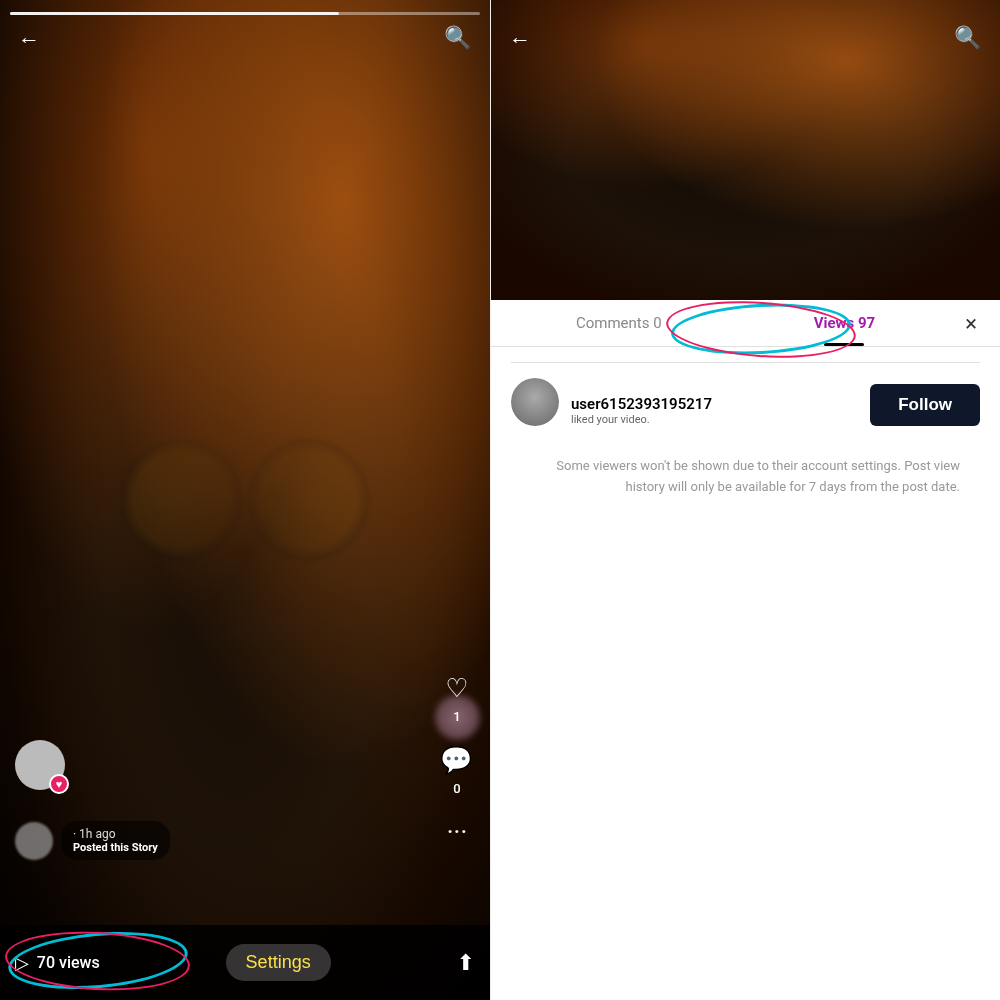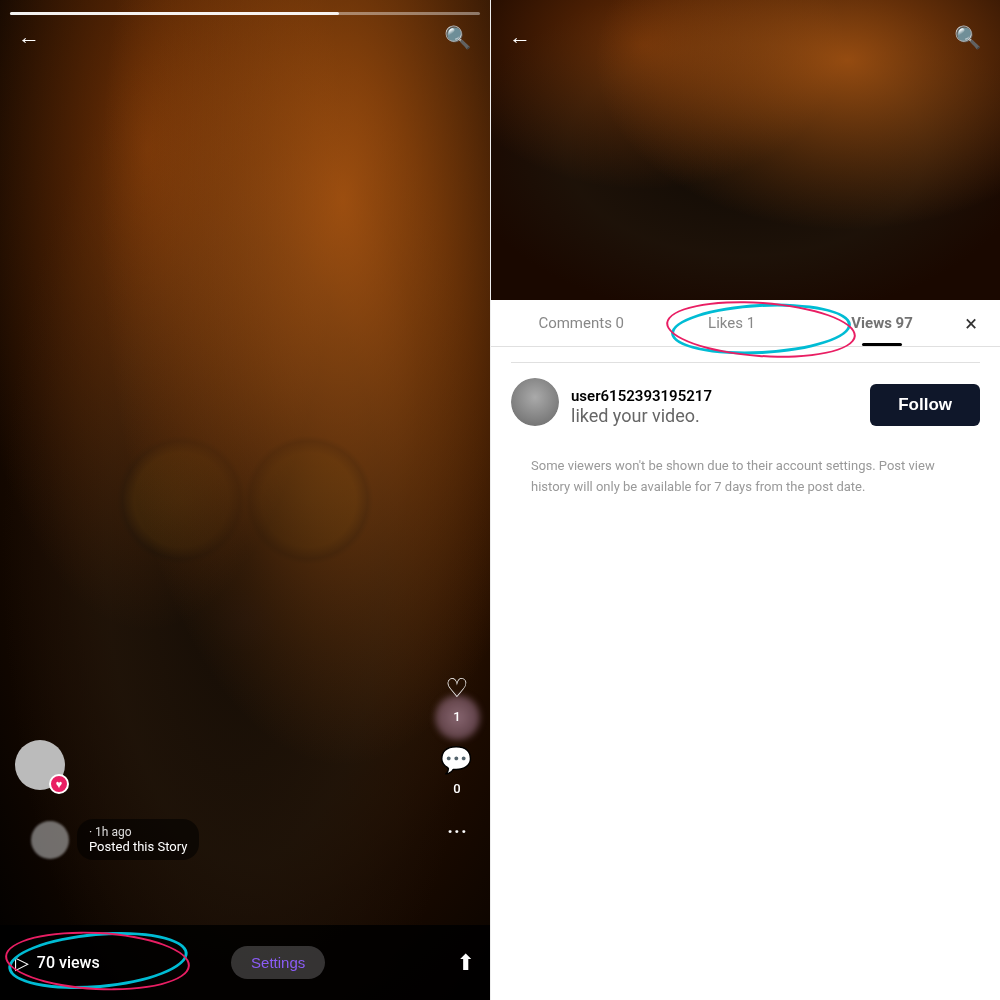--- a/index.html
+++ b/index.html
@@ -81,21 +81,21 @@
     .nav-icon {
       color: #fff;
       font-size: 22px;
       cursor: pointer;
     }
 
     
     .user-info-overlay {
       position: absolute;
       bottom: 140px;
-      left: 31px;
+      left: 15px;
       display: flex;
       align-items: center;
       gap: 8px;
       z-index: 10;
     }
     .user-avatar-small {
       width: 38px; height: 38px;
       border-radius: 50%;
       background: rgba(180,180,180,0.6);
       display: flex; align-items: center; justify-content: center;
@@ -106,22 +106,22 @@
       border-radius: 16px;
       padding: 6px 12px;
       color: #fff;
       font-size: 13px;
     }
     .user-info-text .time {
       color: rgba(255,255,255,0.85);
       font-size: 12px;
     }
     .user-info-text .story-label {
-      font-weight: 400;
-      font-size: 13px;
+      font-weight: 700;
+      font-size: 11px;
     }
 
     
     .right-actions {
       position: absolute;
       right: 15px;
       bottom: 150px;
       display: flex;
       flex-direction: column;
       align-items: center;
@@ -200,25 +200,25 @@
       color: #fff;
       font-size: 16px;
       font-weight: 500;
     }
     .play-icon {
       font-size: 18px;
       color: #fff;
     }
     .settings-btn {
       background: rgba(255,255,255,0.2);
-      color: #8b5cf6;
+      color: #fde047;
       border: none;
       border-radius: 20px;
       padding: 8px 20px;
-      font-size: 15px;
+      font-size: 18px;
       cursor: pointer;
     }
     .share-icon {
       color: #fff;
       font-size: 22px;
       cursor: pointer;
     }
 
     
     .ellipse-views {
@@ -297,21 +297,21 @@
     .tab-item {
       padding: 14px 10px;
       font-size: 15px;
       color: #888;
       cursor: pointer;
       position: relative;
       flex: 1;
       text-align: center;
     }
     .tab-item.active {
-      color: #737373;
+      color: #a21caf;
       font-weight: 700;
     }
     .tab-item.active::after {
       content: '';
       position: absolute;
       bottom: 0; left: 50%;
       transform: translateX(-50%);
       width: 40px; height: 3px;
       background: #000;
       border-radius: 2px;
@@ -377,37 +377,37 @@
     }
     .viewer-info {
       flex: 1;
     }
     .viewer-username {
       font-size: 15px;
       font-weight: 600;
       color: #000;
     }
     .viewer-action {
-      font-size: 18px;
+      font-size: 11px;
       color: #666;
     }
     .follow-btn {
       background: #0f172a;
       color: #fff;
       border: none;
       border-radius: 6px;
       padding: 11px 28px;
       font-size: 17px;
       font-weight: 600;
       cursor: pointer;
     }
 
     
     .privacy-notice {
-      text-align: left;
+      text-align: right;
       color: #999;
       font-size: 13px;
       line-height: 1.6;
       padding: 10px 20px;
       margin-top: 10px;
     }
 
     
     .separator {
       height: 1px;
@@ -478,21 +478,20 @@
   <div class="right-cat-image">
     <div class="right-top-nav">
       <span class="nav-icon">←</span>
       <span class="nav-icon">🔍</span>
     </div>
   </div>
 
   <div class="tabs-container" style="position:relative;">
     <div class="tabs-row">
       <div class="tab-item">Comments 0</div>
-      <div class="tab-item">Likes 1</div>
       <div class="tab-item active">Views 97</div>
       <span class="close-btn">×</span>
     </div>
 
     <div class="ellipse-tabs-blue"></div>
     <div class="ellipse-tabs-pink"></div>
   </div>
 
   <div class="content-area">
     <div class="separator"></div>

